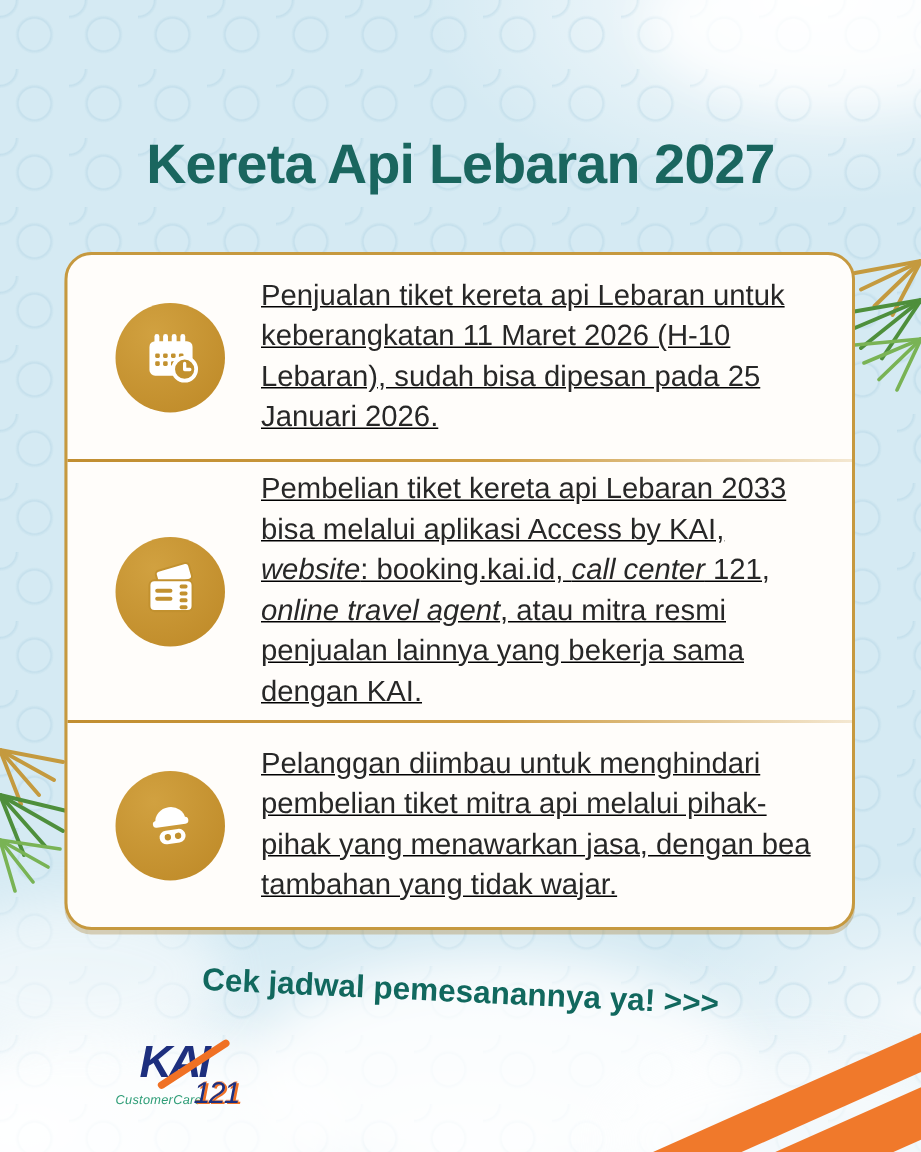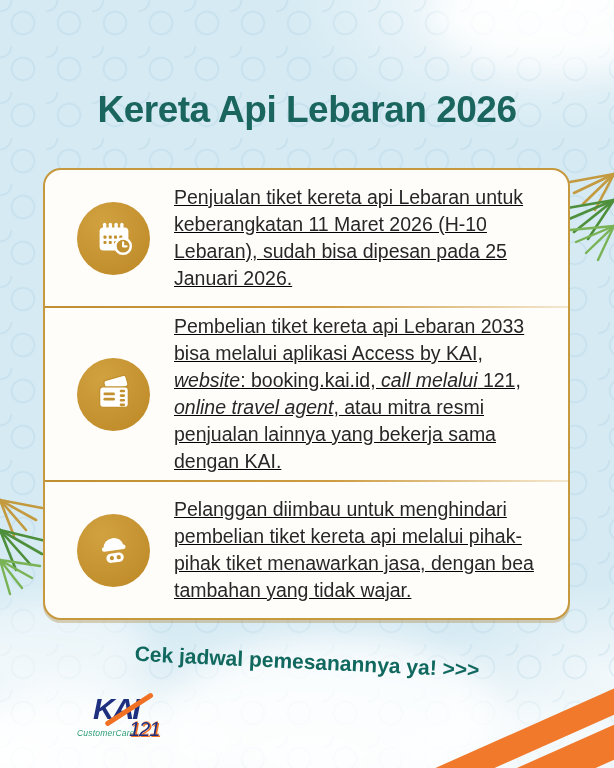--- a/index.html
+++ b/index.html
@@ -128,21 +128,21 @@
         <line x1="0" y1="74" x2="32" y2="92"></line>
         <line x1="0" y1="74" x2="22" y2="102"></line>
         <line x1="0" y1="74" x2="10" y2="108"></line>
       </g>
     </svg>
   </div>
 
   <div class="stripe st1"></div>
   <div class="stripe st2"></div>
 
-  <div class="title l2">Kereta Api Lebaran 2026</div>
+  <div class="title l2">Kereta Api Lebaran 2027</div>
 
   <div class="card">
 
     <div class="section s1">
       <div class="icon-circle">
         <svg width="46" height="46" viewBox="0 0 48 48">
           <g fill="#fff">
             <rect x="9" y="13" width="30" height="24" rx="4"></rect>
             <rect x="12.5" y="8" width="3.4" height="7" rx="1.7"></rect>
             <rect x="18.5" y="8" width="3.4" height="7" rx="1.7"></rect>
@@ -175,38 +175,38 @@
           <g fill="#c2912f">
             <rect x="13" y="22.5" width="12" height="2.8" rx="1.4"></rect>
             <rect x="13" y="28" width="12" height="2.8" rx="1.4"></rect>
             <rect x="30" y="19.5" width="5.5" height="2.8" rx="1.2"></rect>
             <rect x="30" y="24.3" width="5.5" height="2.8" rx="1.2"></rect>
             <rect x="30" y="29.1" width="5.5" height="2.8" rx="1.2"></rect>
             <rect x="30" y="33.9" width="5.5" height="2.8" rx="1.2"></rect>
           </g>
         </svg>
       </div>
-      <div class="card-text"><span>Pembelian tiket kereta api Lebaran 2033 bisa melalui aplikasi Access by KAI, </span><em>website</em><span>: booking.kai.id, </span><em>call melalui</em><span> 121, </span><em>online travel agent</em><span>, atau mitra resmi penjualan lainnya yang bekerja sama dengan KAI.</span></div>
+      <div class="card-text"><span>Pembelian tiket kereta api Lebaran 2033 bisa melalui aplikasi Access by KAI, </span><em>website</em><span>: booking.kai.id, </span><em>call center</em><span> 121, </span><em>online travel agent</em><span>, atau mitra resmi penjualan lainnya yang bekerja sama dengan KAI.</span></div>
     </div>
 
     <div class="divider"></div>
 
     <div class="section s3">
       <div class="icon-circle">
         <svg width="44" height="44" viewBox="0 0 48 48">
           <g transform="rotate(-8 24 24)">
             <path d="M13 21 a11 10 0 0 1 22 0 z" fill="#fff"></path>
             <rect x="11" y="19.5" width="26" height="5" rx="2.5" fill="#fff"></rect>
             <rect x="14.5" y="27.5" width="19" height="10" rx="5" fill="#fff"></rect>
             <circle cx="20.5" cy="32.5" r="2.3" fill="#c2912f"></circle>
             <circle cx="28" cy="32.5" r="2.3" fill="#c2912f"></circle>
           </g>
         </svg>
       </div>
-      <div class="card-text"><span>Pelanggan diimbau untuk menghindari pembelian tiket kereta api melalui pihak-pihak tiket menawarkan jasa, dengan bea tambahan yang tidak wajar.</span></div>
+      <div class="card-text"><span>Pelanggan diimbau untuk menghindari pembelian tiket mitra api melalui pihak-pihak yang menawarkan jasa, dengan bea tambahan yang tidak wajar.</span></div>
     </div>
 
   </div>
 
   <div class="cta">Cek jadwal pemesanannya ya! &gt;&gt;&gt;</div>
 
   <div class="kai-logo">
     <span class="kai-word">KAI</span>
     <span class="kai-slash"></span>
     <span class="kai-cc">CustomerCare</span>

